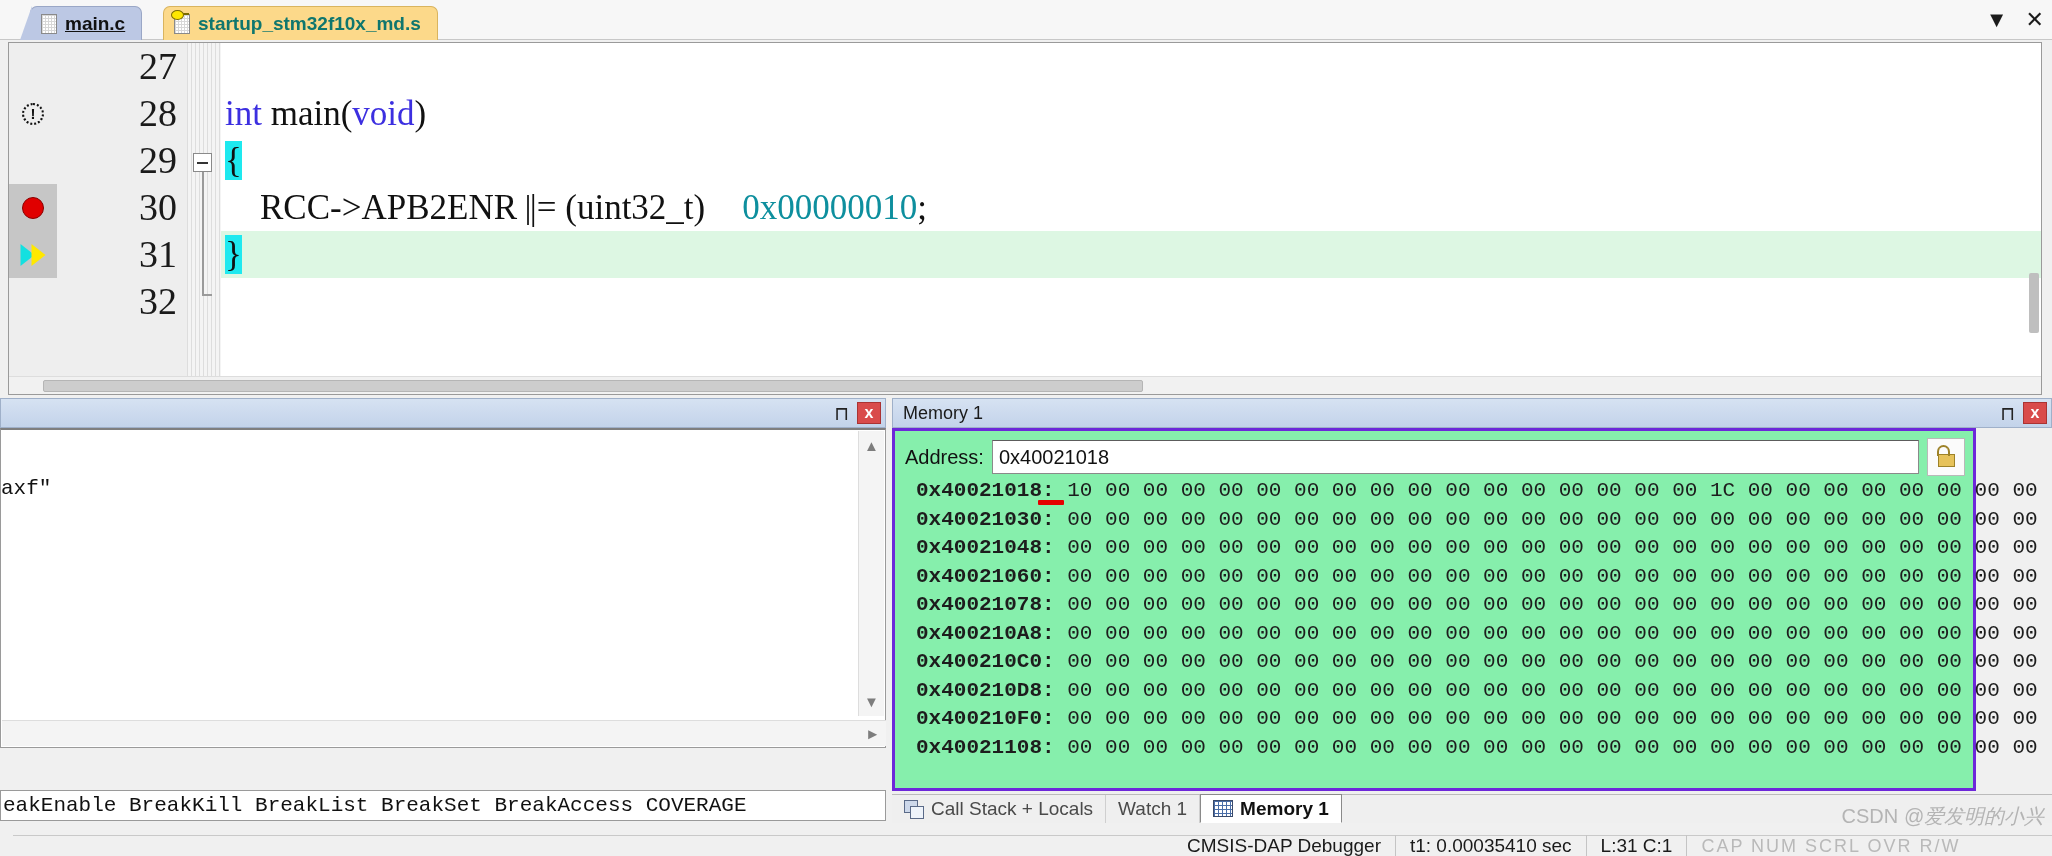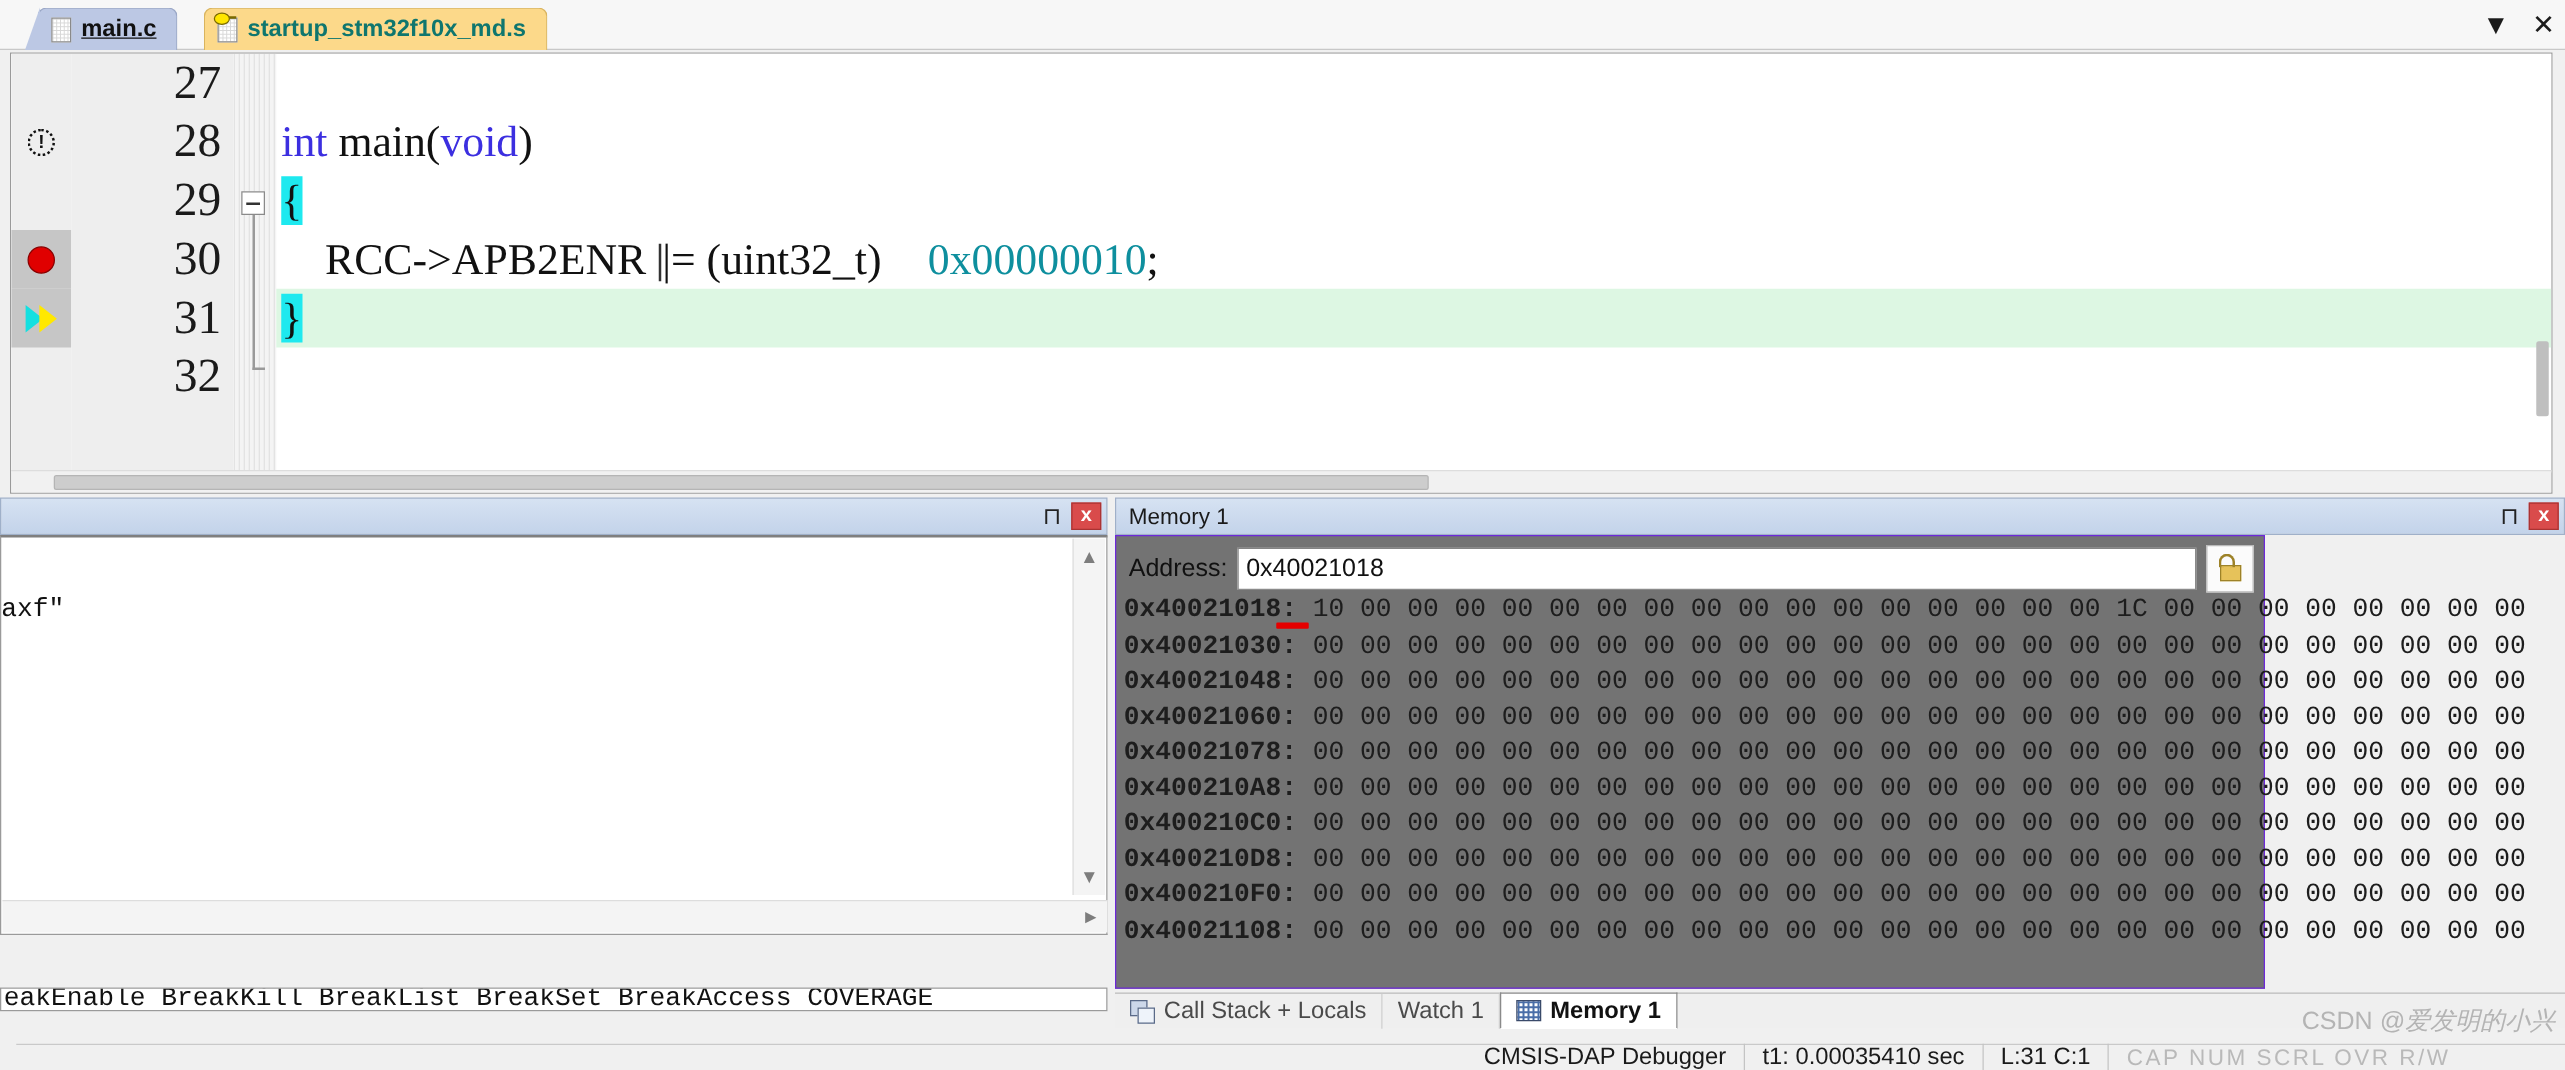--- a/index.html
+++ b/index.html
@@ -165,53 +165,53 @@
     position:absolute; right:1px; top:1px; width:26px; height:285px; background:#f4f4f4;
     border-left:1px solid #ddd;
   }
   .lp-hscroll {
     position:absolute; left:1px; bottom:1px; width:884px; height:26px; background:#f4f4f4;
     border-top:1px solid #ddd;
   }
   .arrowbtn { position:absolute; width:100%; display:flex; align-items:center; justify-content:center;
               font-size:15px; color:#7d7d7d; }
   .cmdbar {
-    position:absolute; left:0; top:392px; width:886px; height:19px;
+    position:absolute; left:0; top:392px; width:886px; height:31px;
     background:#ffffff; border:1px solid #9a9a9a;
     font-family:"Liberation Mono", monospace; font-size:21px; color:#111;
     display:flex; align-items:center; padding-left: 2px; white-space: nowrap; overflow:hidden;
   }
 
   
   .mem-panel { position:absolute; left:892px; top:0; width:1160px; height:425px; }
   .mem-title { width: 1160px; }
   .mem-body {
-    position:absolute; left:0; top:30px; width:920px; height:363px;
-    background:#737373; border:1px solid #6d28d9;
+    position:absolute; left:0; top:30px; width:1084px; height:363px;
+    background:#86efac; border:3px solid #6d28d9;
   }
   .addr-row { display:flex; align-items:center; height:46px; padding: 6px 8px 0 10px; gap:8px; }
   .addr-label { font-size: 20px; color:#111; }
   .addr-input {
     flex: 1; height: 34px; border:1px solid #8a8a8a; border-top-color:#5c5c5c;
     background:#fff; font-family:"Liberation Sans", sans-serif; font-size:20px;
     padding: 0 6px; color:#111;
   }
   .lock-btn {
     width: 38px; height: 38px; border:1px solid #b9b9b9; background:#fbfbfb;
     display:flex; align-items:center; justify-content:center; position:relative;
   }
   .lock-body { width:17px; height:13px; background:#e6c25a; border:1px solid #9d8228; margin-top:7px;}
   .lock-shackle {
     position:absolute; left:9px; top:6px; width:13px; height:11px;
     border:2.5px solid #9d8228; border-bottom:none; border-radius:7px 7px 0 0;
   }
   .mem-dump {
     position:absolute; left:0; top:46px; width:1158px; height:315px;
     overflow:hidden; font-family:"Liberation Mono", monospace;
-    font-size: 21px; color:#1d1d1d; padding-left: 6px;
+    font-size: 21px; color:#1d1d1d; padding-left: 21px;
   }
   .mem-line { height: 28.5px; line-height: 28.5px; white-space: pre; position: relative; }
   .mem-addr { font-weight: bold; }
   .underline-red {
     position:absolute; left:122px; top:23px; width:26px; height:5px;
     background:#e50000; border-radius:1px;
   }
   .mem-tabs {
     position:absolute; left:0; top:396px; width:1160px; height:29px;
     background:#efefef; border-top:1px solid #bbb;

